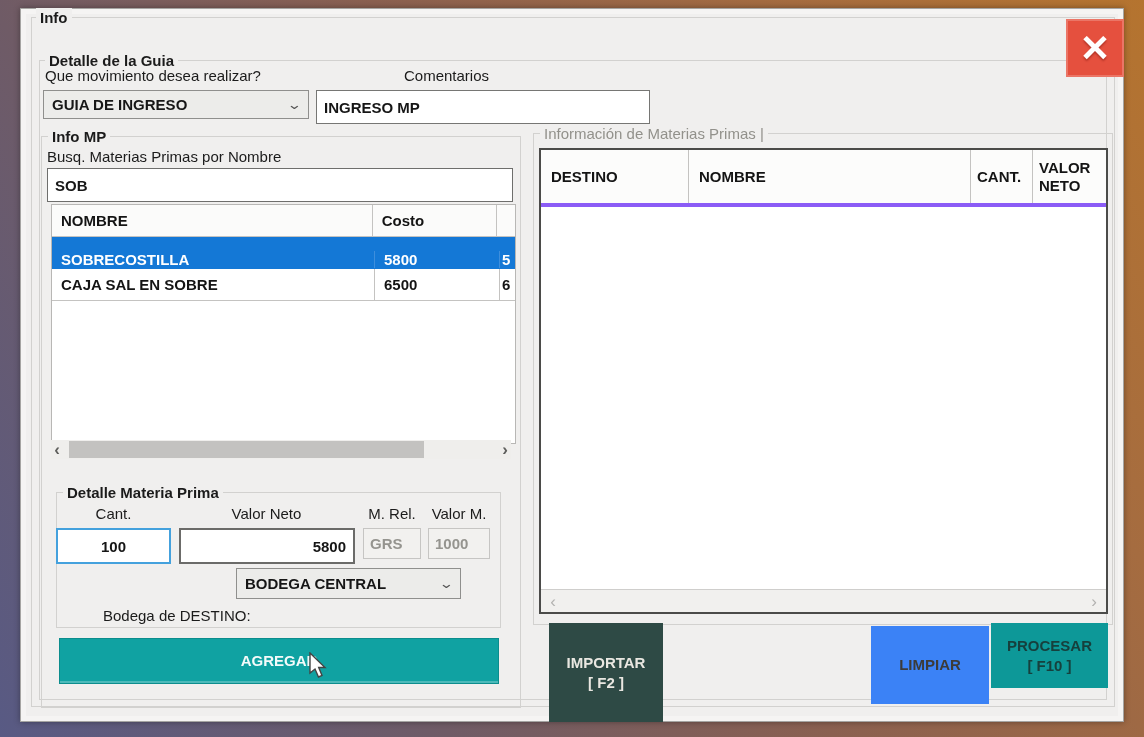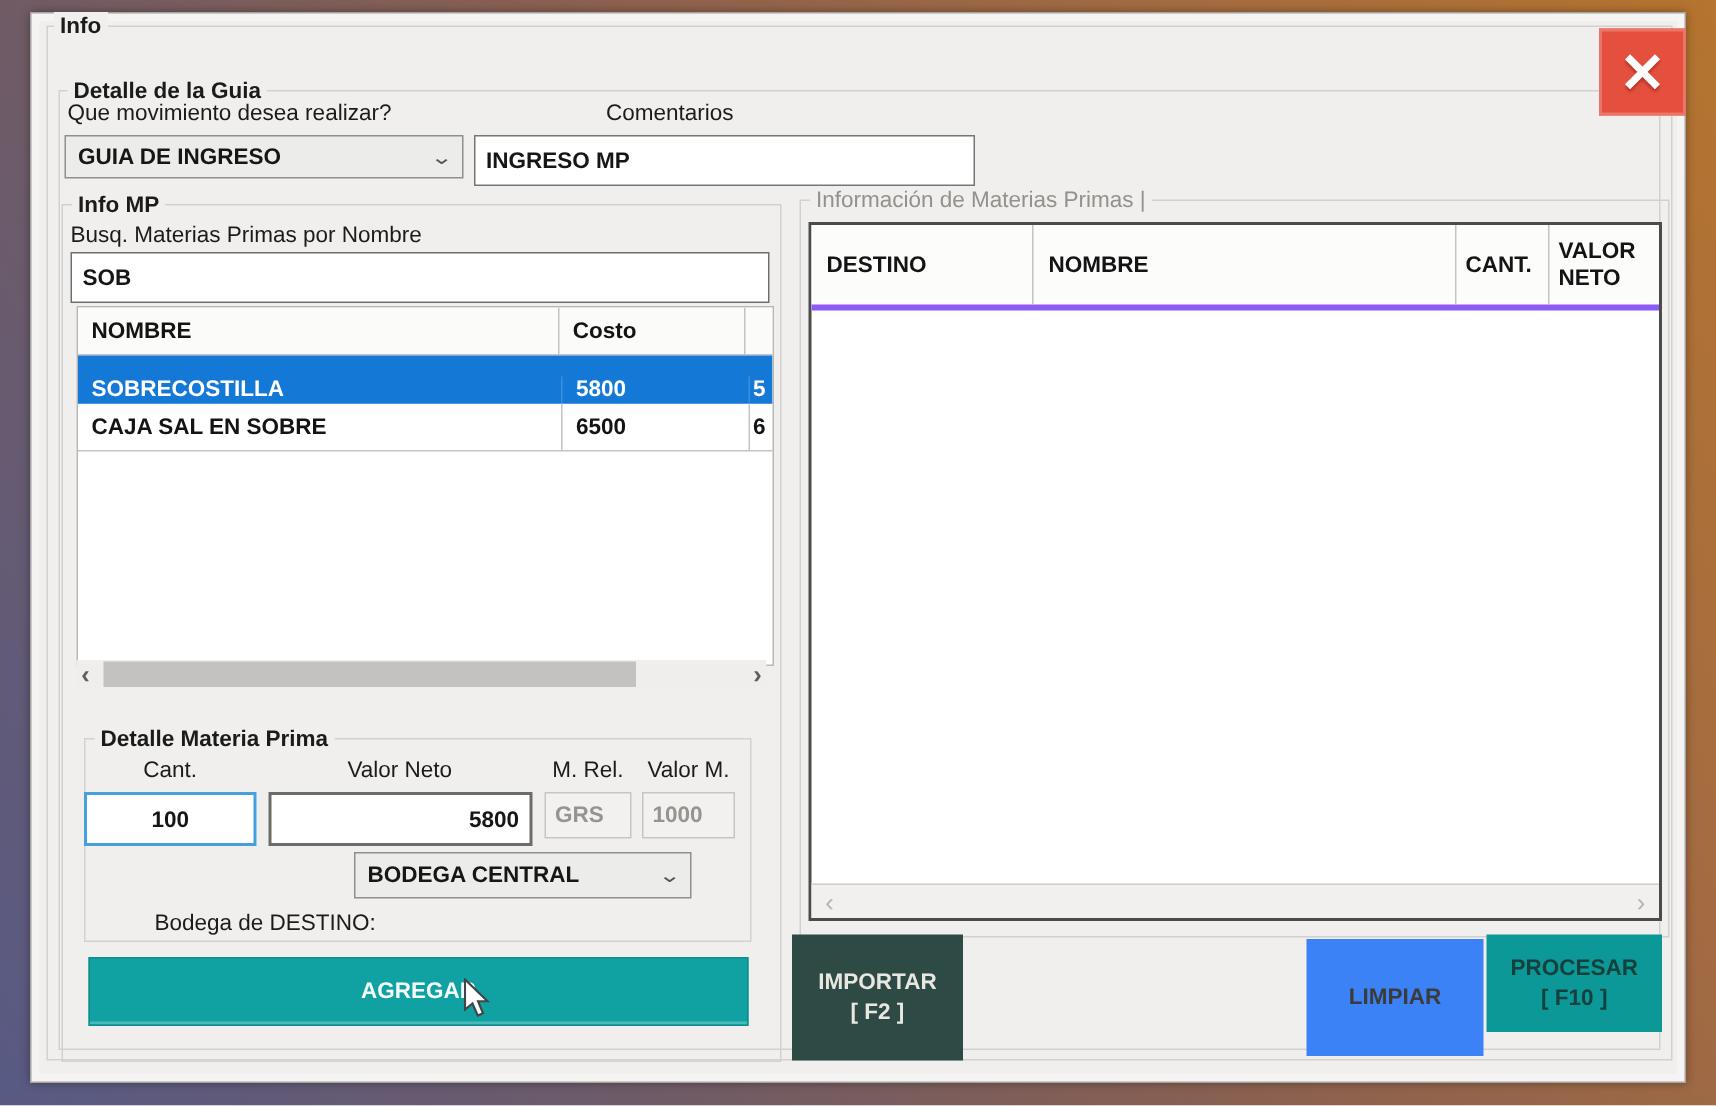--- a/index.html
+++ b/index.html
@@ -169,21 +169,21 @@
         <div class="rcell" style="width:62px; padding:0 6px;">CANT.</div>
         <div class="rcell" style="flex:1; border-right:none; padding:0 6px;">VALOR NETO</div>
       </div>
       <div></div>
       <div class="rscroll">
         <span class="scroll-arrow">‹</span>
         <span class="scroll-arrow">›</span>
       </div>
     </div>
 
-    <button class="btn btn-importar" style="left:507px; top:614px; width:114px; height:84px;">
+    <button class="btn btn-importar" style="left:528px; top:614px; width:114px; height:99px;">
       <span>IMPORTAR</span>
       <span>[ F2 ]</span>
     </button>
     <button class="btn btn-limpiar" style="left:850px; top:617px; width:118px; height:78px;">
       <span>LIMPIAR</span>
     </button>
     <button class="btn btn-procesar" style="left:970px; top:614px; width:117px; height:65px;">
       <span>PROCESAR</span>
       <span>[ F10 ]</span>
     </button>

